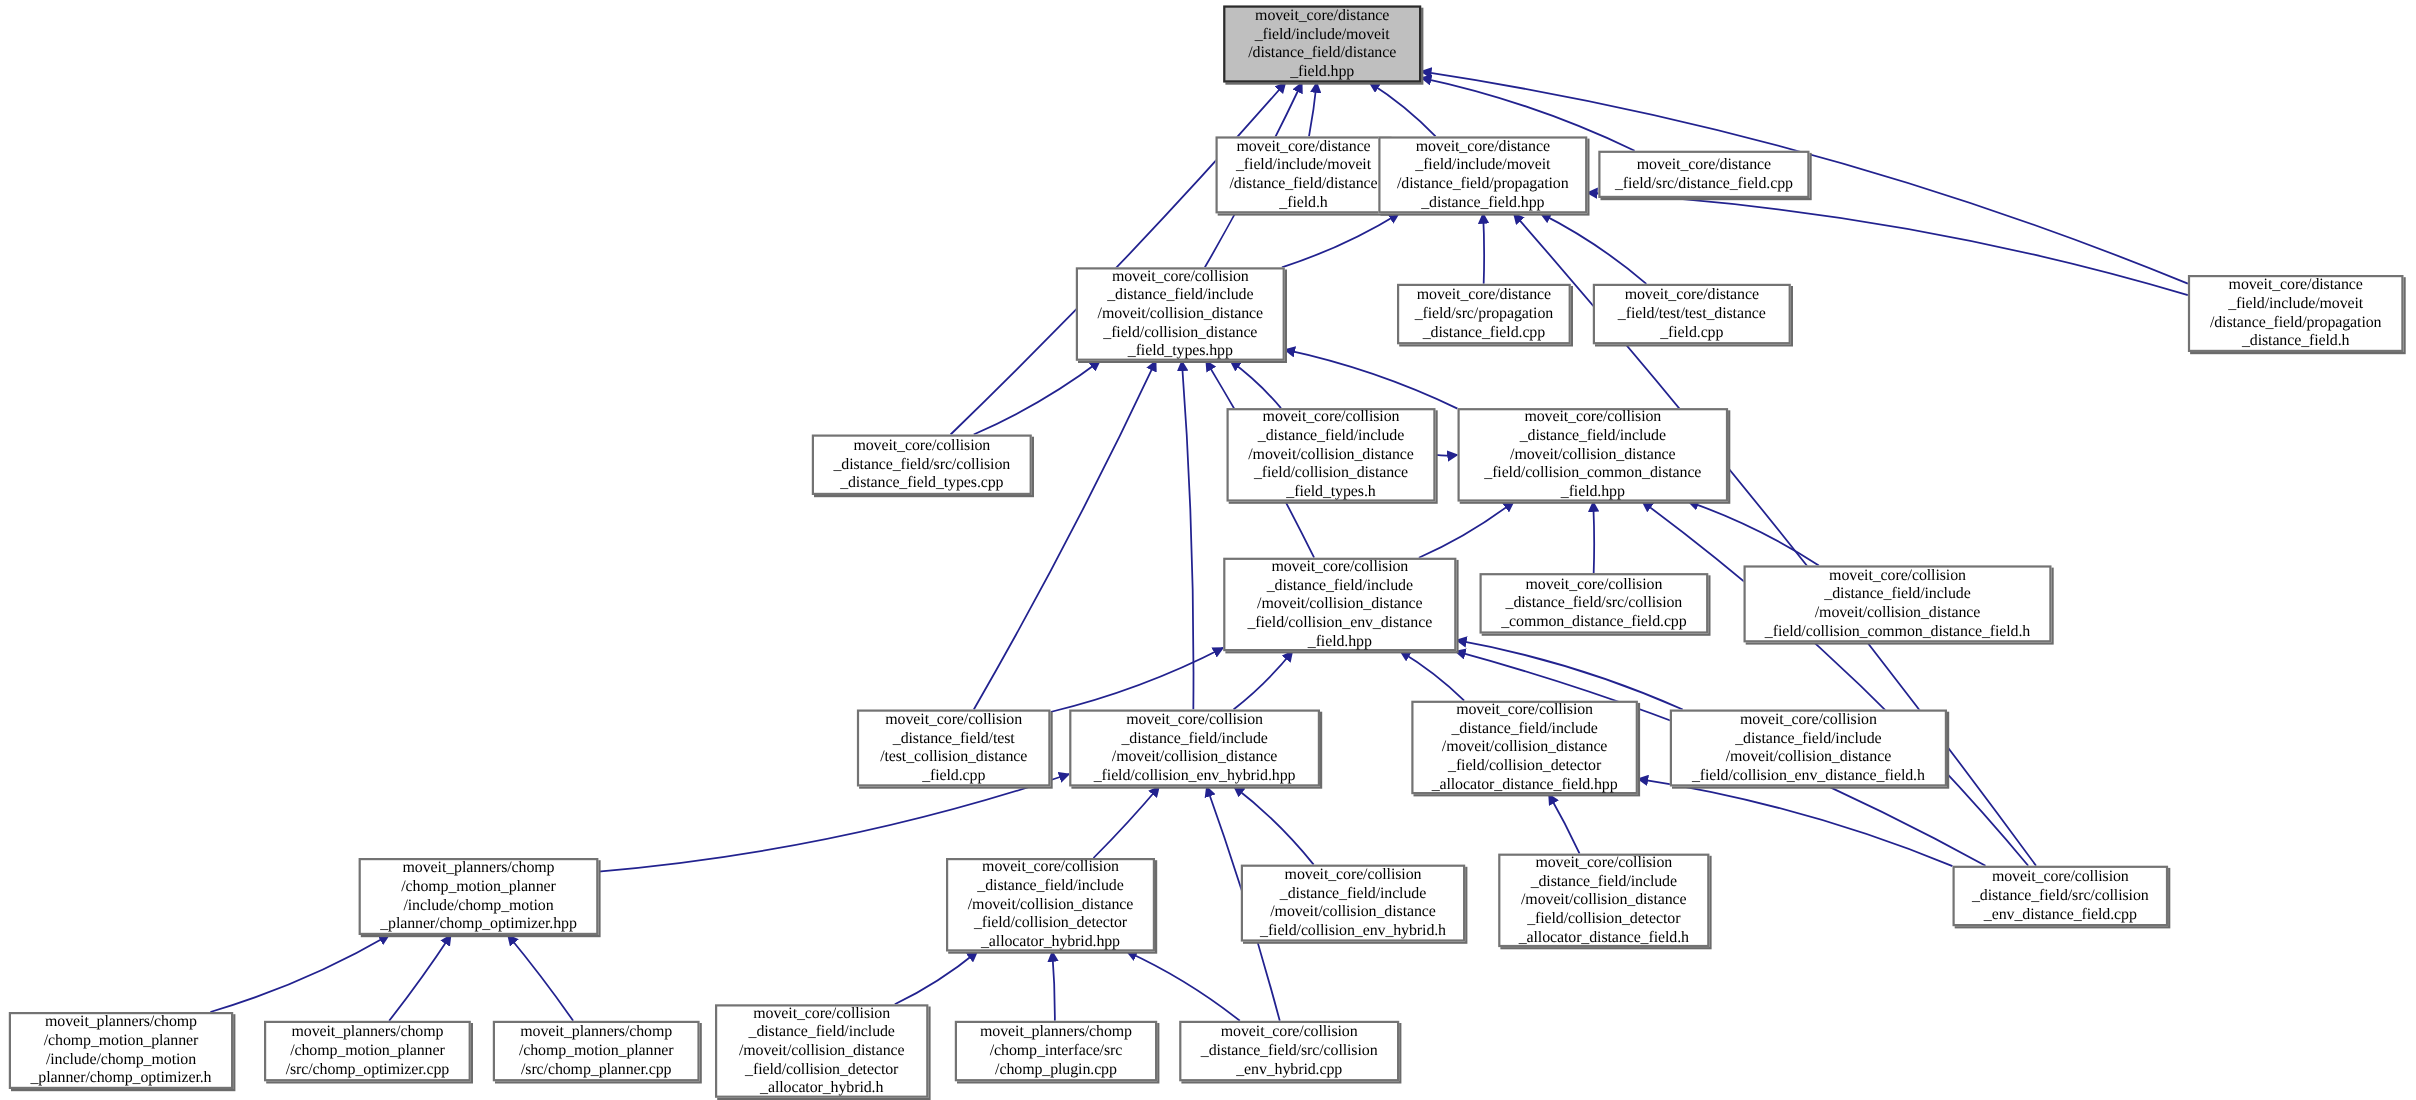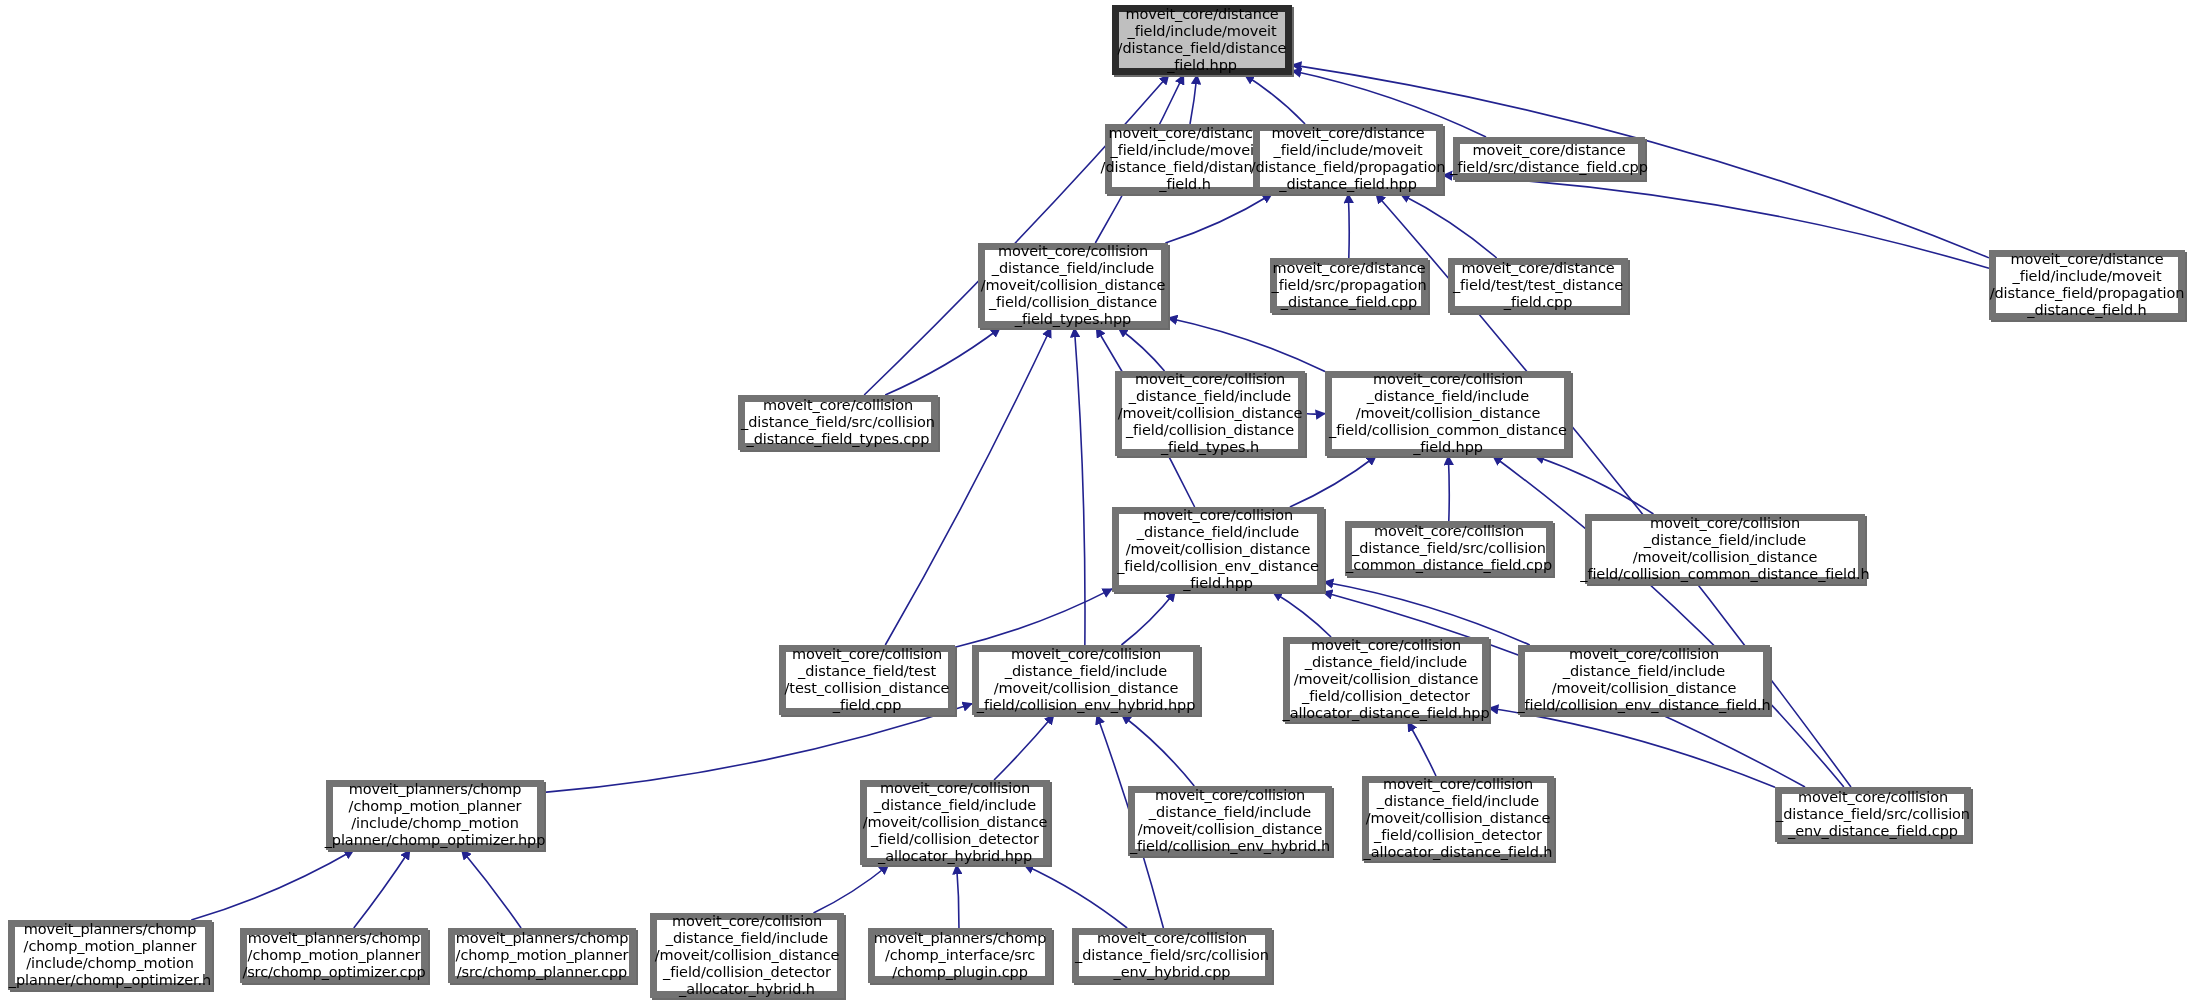--- a/index.html
+++ b/index.html
@@ -2,32 +2,33 @@
 <html><head>
 <meta charset="utf-8">
 <style>
   html,body{margin:0;padding:0;background:#ffffff;}
   body{font-family:"DejaVu Sans","Liberation Sans",sans-serif;}
   #graph{position:relative;width:2196px;height:1000px;background:#ffffff;overflow:hidden;}
   #edges{position:absolute;left:0;top:0;width:2196px;height:1000px;pointer-events:none;}
   .node{
     position:absolute;
     box-sizing:border-box;
-    border:7px solid #737373;
+    border:2px solid #737373;
     background:#ffffff;
     color:#000000;
     display:flex;
     align-items:center;
     justify-content:center;
     text-align:center;
     line-height:1.17;
     font-size:14.5px;
     letter-spacing:-0.1px;
     box-shadow:2px 2px 0 0 #6b6b6b;
     padding:2px 3px;
+    font-family:Liberation Serif, serif;
   }
   .node.root{background:#bfbfbf;border-color:#2b2b2b;}
   .node span{display:block;white-space:pre-line;}
 </style>
 </head>
 <body>
 
 <div id="graph">
   <svg id="edges" viewBox="0 0 2196 1000" xmlns="http://www.w3.org/2000/svg">
     <defs>

